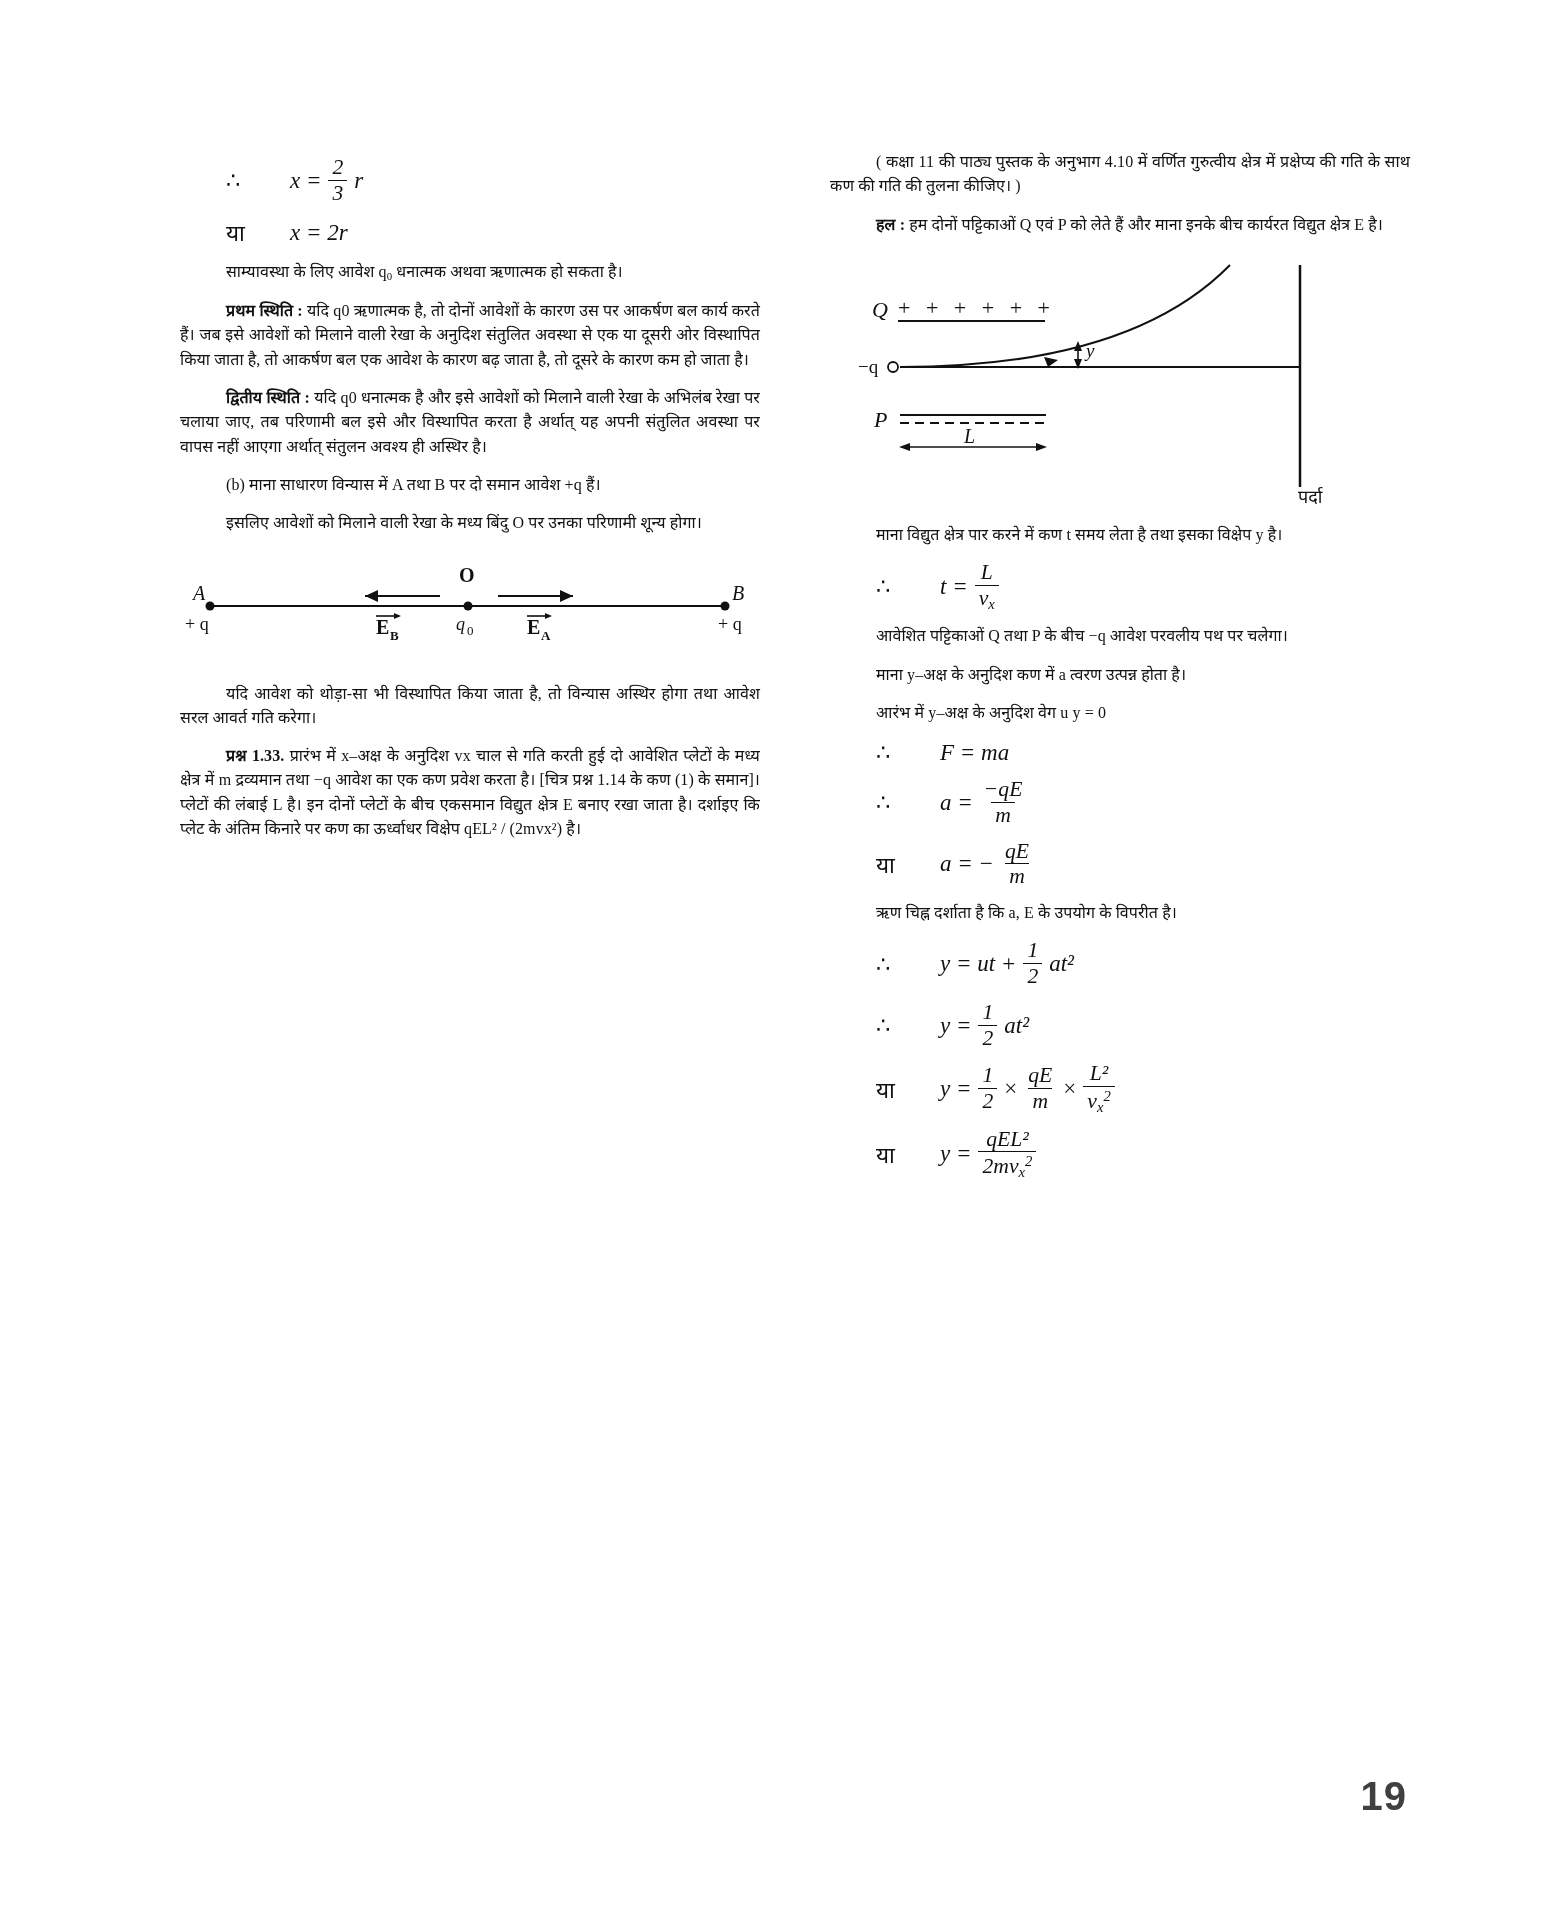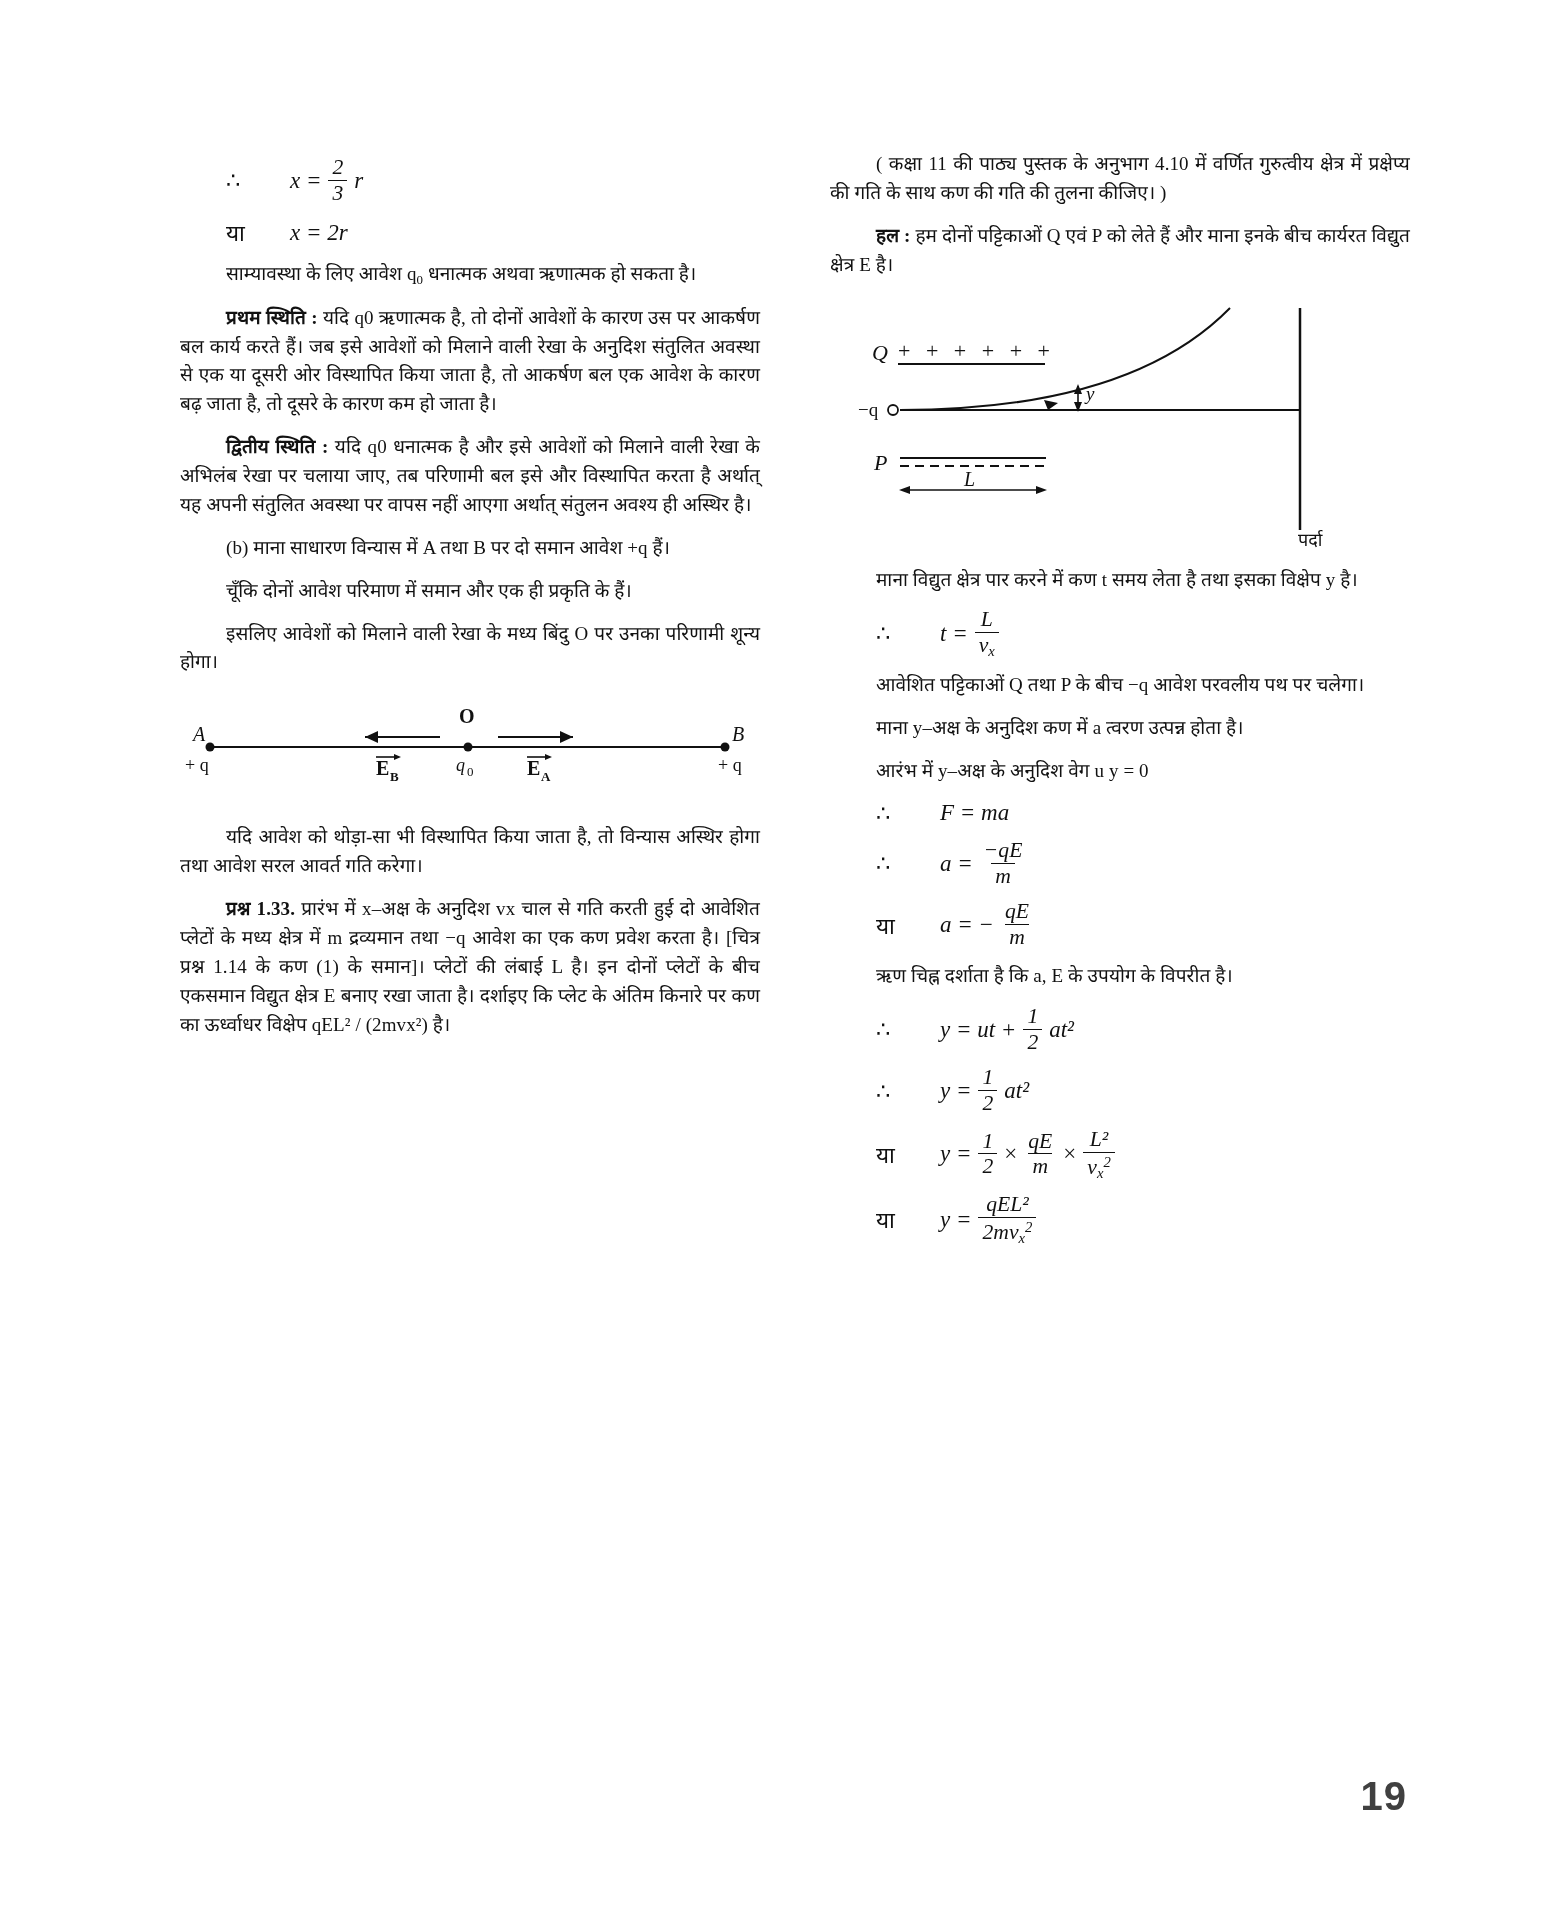--- a/index.html
+++ b/index.html
@@ -25,21 +25,21 @@
     display: flex;
     gap: 70px;
     align-items: flex-start;
   }
   .col {
     width: 580px;
     position: relative;
   }
   p, .line {
     margin: 0 0 14px 0;
-    font-size: 19px;
+    font-size: 16px;
     line-height: 1.52;
     text-align: justify;
     letter-spacing: 0.1px;
   }
   .indent { text-indent: 46px; }
   .bold { font-weight: bold; margin-top: 24px; }
   .mathrow {
     display: flex;
     align-items: center;
     margin: 6px 0 12px 0;
@@ -122,21 +122,20 @@
 
       <p class="indent"><span>साम्यावस्था के लिए आवेश q</span><sub>0</sub><span> धनात्मक अथवा ऋणात्मक हो सकता है।</span></p>
 
       <p class="indent"><span class="bold">प्रथम स्थिति :</span><span> यदि q0 ऋणात्मक है, तो दोनों आवेशों के कारण उस पर आकर्षण बल कार्य करते हैं। जब इसे आवेशों को मिलाने वाली रेखा के अनुदिश संतुलित अवस्था से एक या दूसरी ओर विस्थापित किया जाता है, तो आकर्षण बल एक आवेश के कारण बढ़ जाता है, तो दूसरे के कारण कम हो जाता है।</span></p>
 
 
       <p class="indent"><span class="bold">द्वितीय स्थिति :</span><span> यदि q0 धनात्मक है और इसे आवेशों को मिलाने वाली रेखा के अभिलंब रेखा पर चलाया जाए, तब परिणामी बल इसे और विस्थापित करता है अर्थात् यह अपनी संतुलित अवस्था पर वापस नहीं आएगा अर्थात् संतुलन अवश्य ही अस्थिर है।</span></p>
 
       <p class="indent">(b) माना साधारण विन्यास में A तथा B पर दो समान आवेश +q हैं।</p>
 
-      <p class="indent">चूँकि दोनों आवेश परिमाण में समान और एक ही प्रकृति के हैं।</p>
 
       <p class="indent">इसलिए आवेशों को मिलाने वाली रेखा के मध्य बिंदु O पर उनका परिणामी शून्य होगा।</p>
 
 
       <div class="fig">
         <svg width="580" height="110" viewBox="0 0 580 110">
           <line x1="30" y1="52" x2="545" y2="52" stroke="#111" stroke-width="2"></line>
           <circle cx="30" cy="52" r="4.5" fill="#111"></circle>
           <circle cx="545" cy="52" r="4.5" fill="#111"></circle>
           <circle cx="288" cy="52" r="4.5" fill="#111"></circle>

